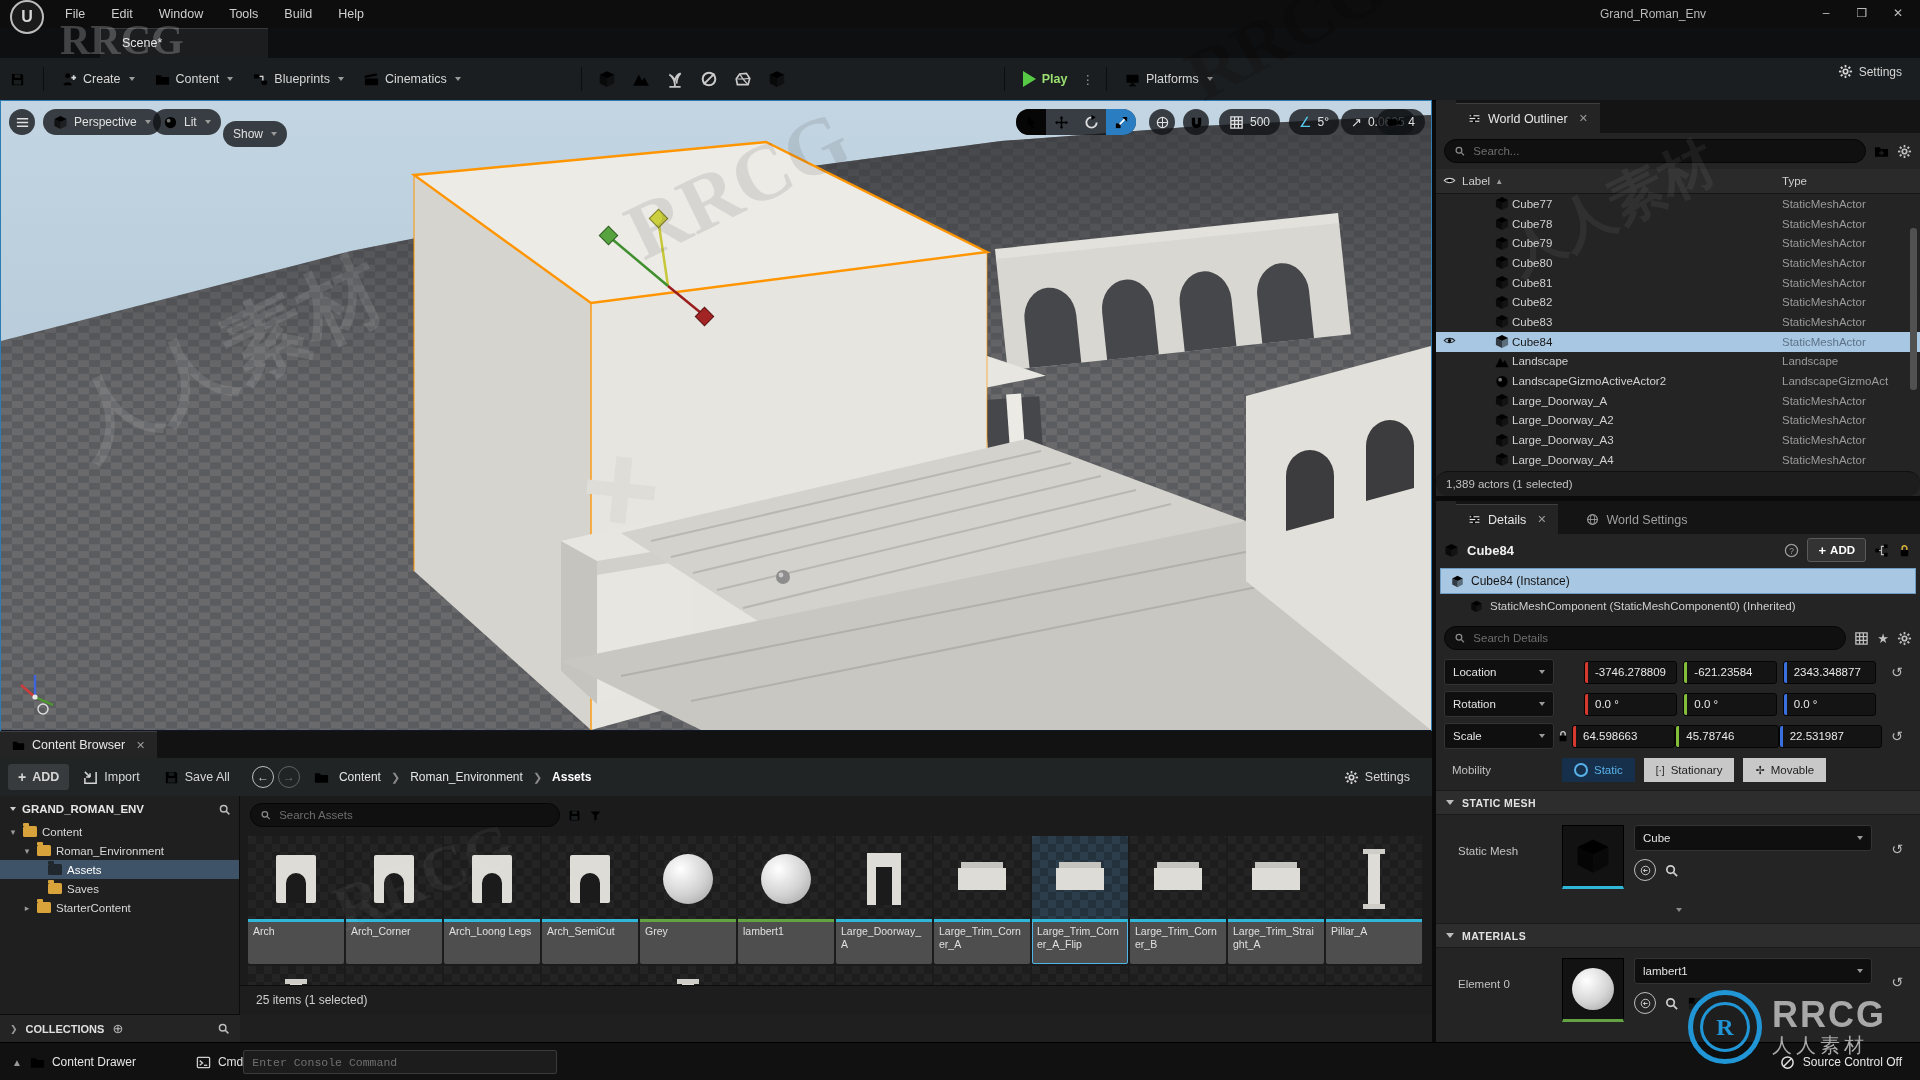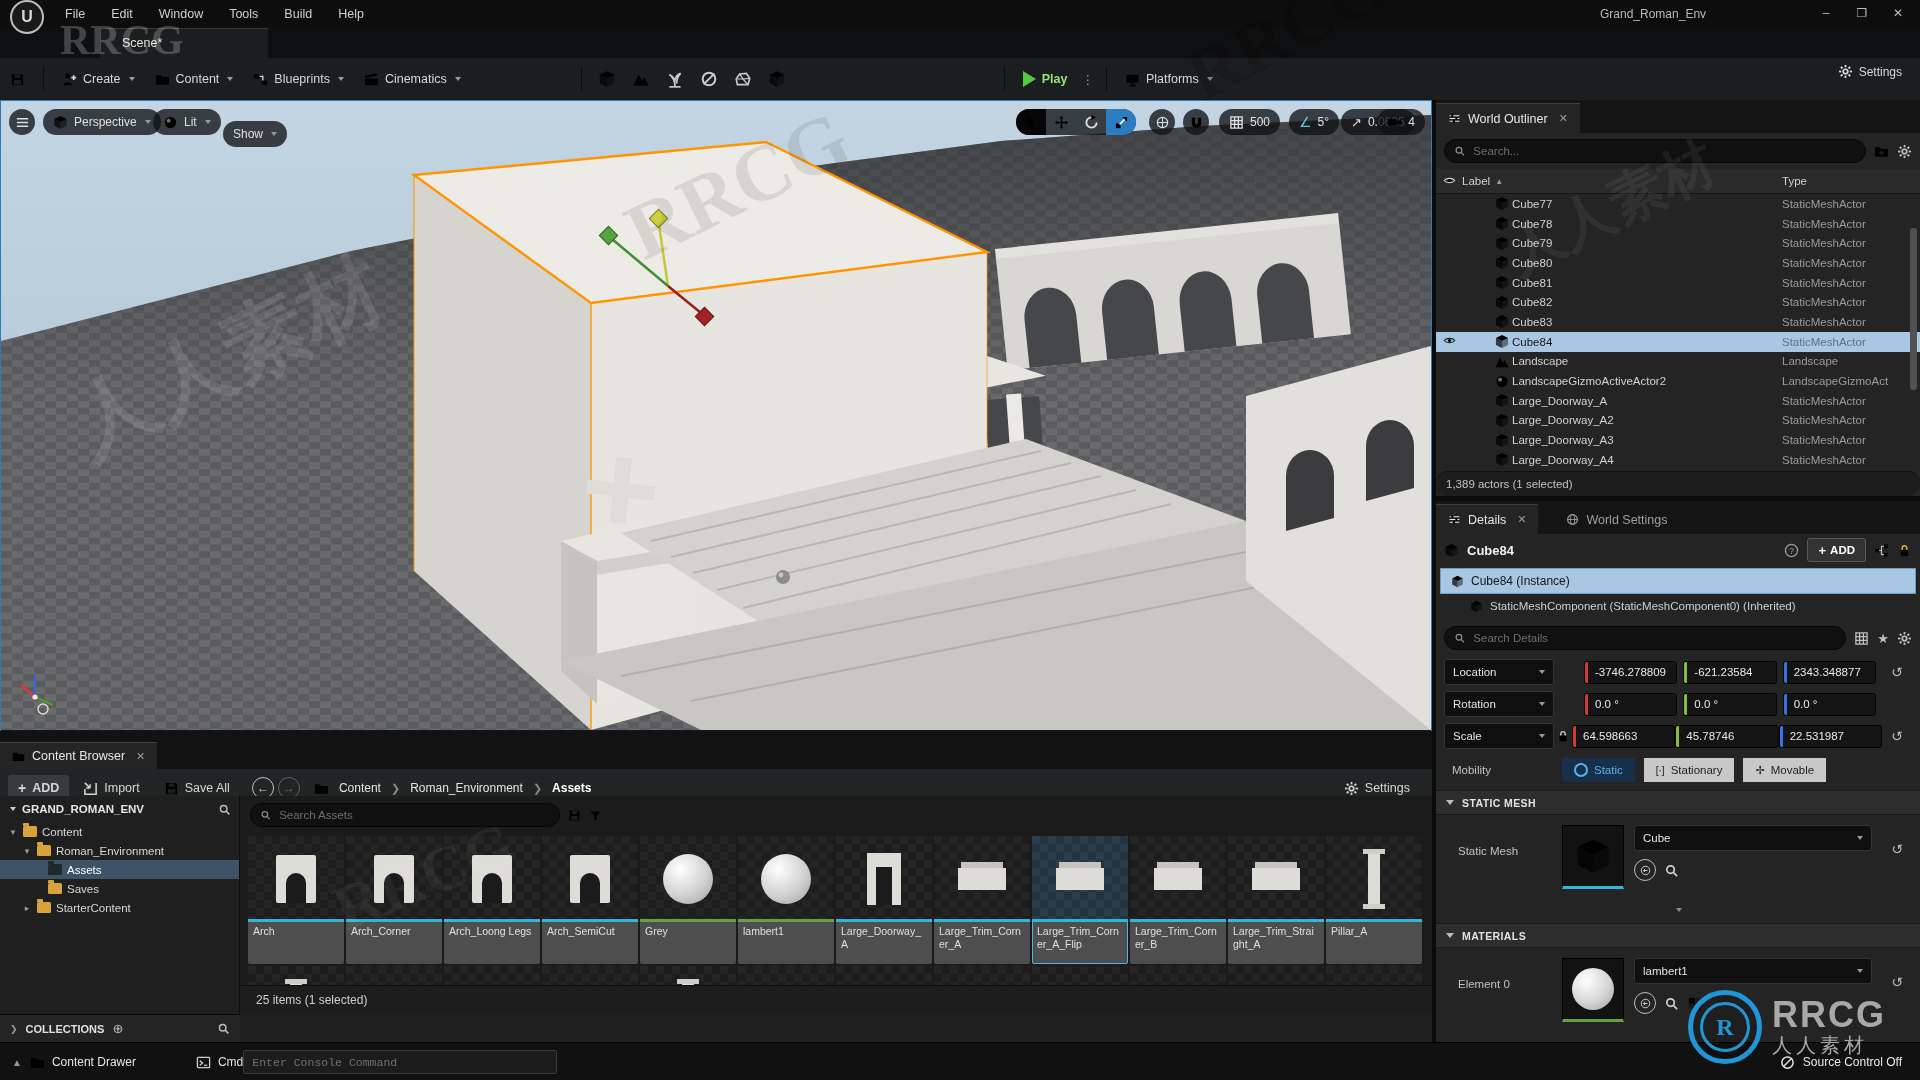--- a/index.html
+++ b/index.html
@@ -41,21 +41,21 @@
            padding:0 10px;gap:6px;color:#e0e0e0;font-size:12px;z-index:5;}
   .vp-round{width:26px;border-radius:50%;justify-content:center;padding:0;}
   .vp-seg{display:flex;align-items:center;height:26px;border-radius:13px;overflow:hidden;background:rgba(16,18,20,.78);z-index:5;position:absolute;}
   .vp-seg .seg{width:30px;height:26px;display:flex;align-items:center;justify-content:center;color:#ddd;}
   .seg.active-dark{background:#060606;}
   .seg.active-blue{background:#2a7dc0;color:#fff;}
   .cyan{color:#56c7ea;}
 
   
   #rightpanels{left:1436px;top:100px;width:484px;height:942px;background:#242424;}
-  .ptabbar{height:33px;background:#141414;display:flex;align-items:flex-end;}
+  .ptabbar{height:33px;background:#141414;display:flex;align-items:flex-end;margin-left:20px;}
   .ptab{height:29px;display:flex;align-items:center;gap:7px;padding:0 12px;background:#242424;color:#e6e6e6;
         border-top:1px solid #3e3e3e;font-size:12.5px;}
   .ptab.inactive{background:transparent;color:#9f9f9f;border-top:none;}
   .ptab .x{color:#9a9a9a;font-size:11px;margin-left:4px;}
   .searchbox{display:flex;align-items:center;gap:6px;background:#101010;border:1px solid #060606;border-radius:12px;
              height:22px;padding:0 9px;flex:1;}
   .searchbox input{background:transparent;border:none;outline:none;color:#cfcfcf;font-size:11.5px;width:100%;
                    font-family:"Liberation Sans",sans-serif;}
   .searchbox input::placeholder{color:#6e6e6e;}
 
@@ -90,21 +90,21 @@
   .mini-ic{width:20px;height:20px;border-radius:50%;border:1.4px solid #bdbdbd;display:flex;align-items:center;justify-content:center;color:#cfcfcf;}
   .mini-ic .i{width:11px;height:11px;}
   .seg3{display:flex;gap:9px;}
   .seg3 .sg{height:24px;display:flex;align-items:center;gap:6px;padding:0 12px;font-size:11.5px;background:#c8c8c8;color:#222;}
   .seg3 .sg.on{background:#16304b;color:#58b1e8;}
   .resetbtn{color:#b9b9b9;font-size:14px;width:30px;text-align:center;}
   .vscroll{position:absolute;width:7px;border-radius:3px;background:#515151;}
 
   
   #cb{left:0;top:731px;width:1432px;height:311px;background:#1f1f1f;}
-  #cb-tabbar{height:38px;background:#121212;display:flex;align-items:flex-end;}
+  #cb-tabbar{height:27px;background:#121212;display:flex;align-items:flex-end;}
   #cb-toolbar{height:38px;background:#212425;border-bottom:1px solid #000;display:flex;align-items:center;padding:0 8px;gap:4px;}
   .crumb-sep{color:#8a8a8a;margin:0 6px;font-size:11px;}
   #cb-sources{position:absolute;left:0;top:65px;width:240px;height:218px;background:#1f1f1f;border-right:1px solid #0c0c0c;box-sizing:border-box;}
   .src-hd{height:26px;display:flex;align-items:center;gap:6px;padding:0 8px;font-weight:bold;color:#e6e6e6;font-size:11.5px;}
   .tree-row{height:19px;display:flex;align-items:center;gap:5px;font-size:11.5px;color:#d8d8d8;}
   .tree-row.selected{background:#3e5268;color:#fff;}
   .tw{width:10px;text-align:center;color:#9a9a9a;font-size:9px;}
   .fold{width:14px;height:11px;background:#d8a33a;border-radius:1.5px;position:relative;}
   .fold:before{content:"";position:absolute;left:0;top:-3px;width:6px;height:3px;background:#d8a33a;border-radius:1px 1px 0 0;}
   .fold.dark{background:#20282e;}

